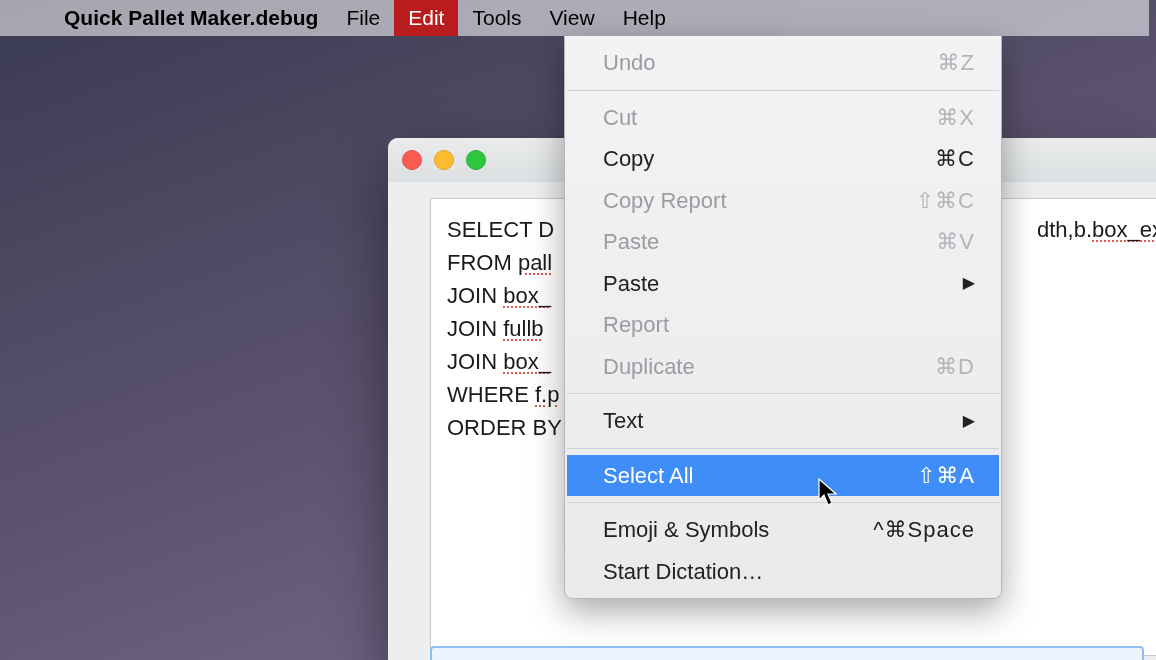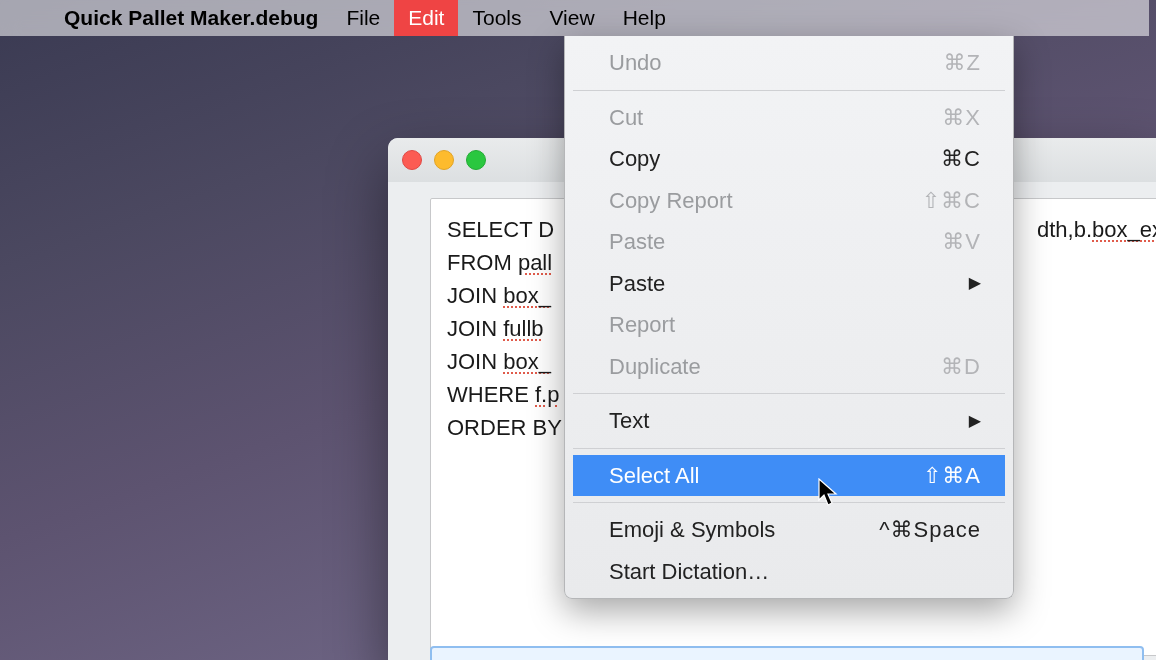--- a/index.html
+++ b/index.html
@@ -34,36 +34,36 @@
   .menubar .item {
     padding: 0 14px;
     height: 36px;
     display: flex;
     align-items: center;
   }
   .menubar .app-name {
     font-weight: 700;
   }
   .menubar .item.active {
-    background: #ef4444;
+    background: #b91c1c;
     color: #fff;
   }
 
   
   .dropdown {
     position: absolute;
     top: 36px;
     left: 564px;
     width: 432px;
     background: linear-gradient(#f2f3f5, #e9eaec);
     border: 1px solid #b5b6b8;
     border-top: none;
     border-radius: 0 0 8px 8px;
     box-shadow: 0 12px 34px rgba(0,0,0,0.35);
-    padding: 6px 8px;
+    padding: 6px 2px;
     font-size: 22px;
     color: #222;
     z-index: 50;
   }
   .dropdown .row {
     display: flex;
     align-items: center;
     padding: 7px 24px 7px 36px;
     line-height: 1.25;
   }

